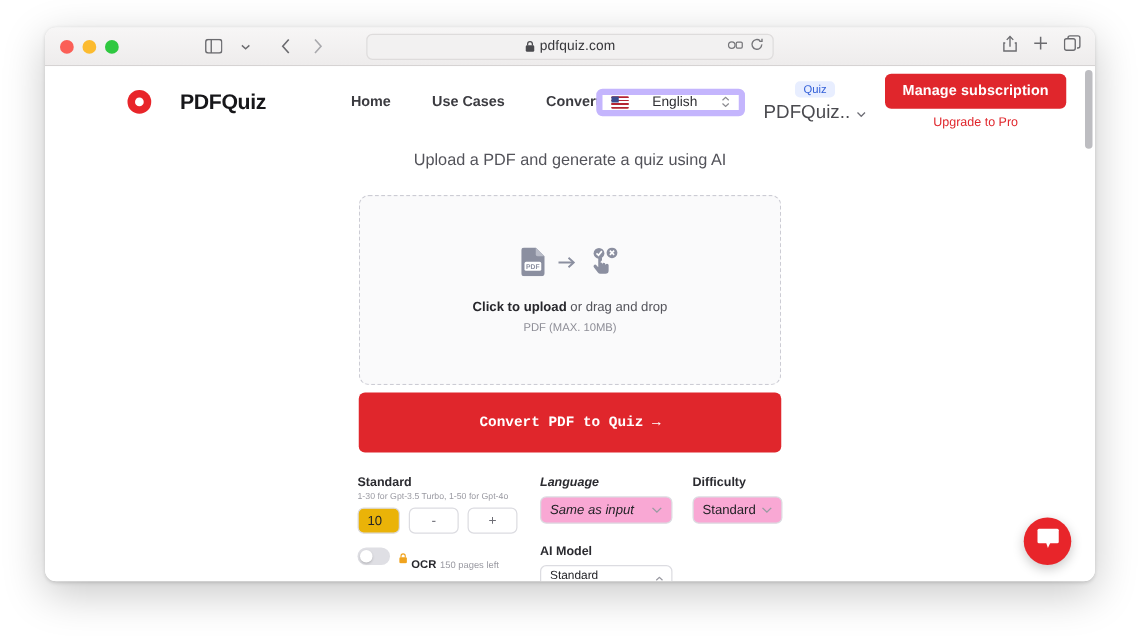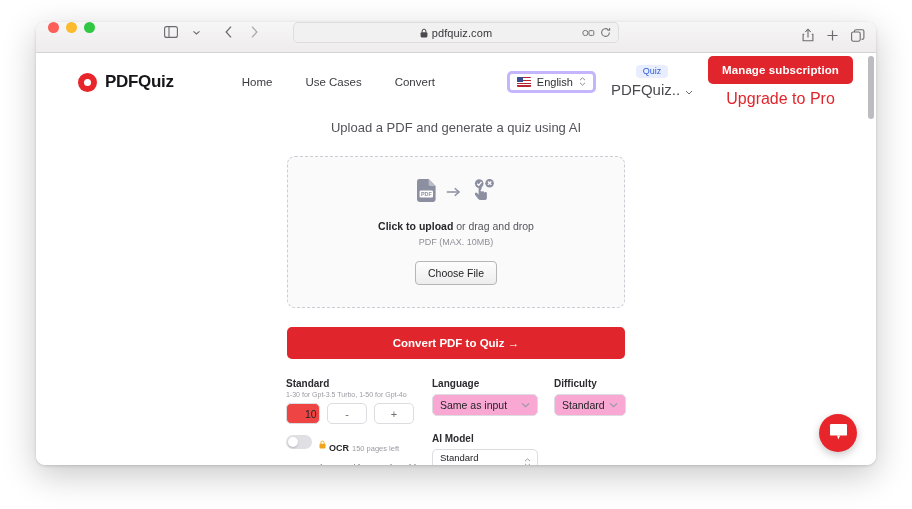--- a/index.html
+++ b/index.html
@@ -21,21 +21,21 @@
     overflow: hidden;
   }
 
   
   .titlebar {
     position: relative;
     height: 31px;
     background: linear-gradient(#f7f6f6, #eeecec);
     border-bottom: 1px solid #d6d3d3;
     display: flex;
-    align-items: flex-start;
+    align-items: center;
     gap: 48px;
   }
   .traffic { display: flex; gap: 7px; margin-left: 12px; }
   .dot { width: 11px; height: 11px; border-radius: 50%; }
   .dot.red { background: #fb5f57; }
   .dot.yellow { background: #fcbb2f; }
   .dot.green { background: #2fc840; }
 
   .tb-icons { display: flex; align-items: center; gap: 3px; margin-left: 17px; }
   .tb-btn {
@@ -78,53 +78,53 @@
 
   
   .site-header {
     position: relative;
     height: 57px;
     display: flex;
     align-items: center;
     padding: 0 0 0 0;
   }
   .brand {
-    display: flex; align-items: flex-end; gap: 8px;
-    margin-left: 42px;
+    display: flex; align-items: center; gap: 23px;
+    margin-left: 66px;
   }
   .brand-mark {
     width: 19px; height: 19px; border-radius: 50%;
     background: #e8252a;
     display: flex; align-items: center; justify-content: center;
   }
   .brand-mark i {
     width: 7px; height: 7px; border-radius: 50%;
     background: #ffffff; display: block;
   }
   .brand-name {
     font-size: 17px; font-weight: bold; color: #17171a; letter-spacing: -.3px;
   }
 
   .nav {
     display: flex; align-items: center; gap: 33px;
     margin-left: 68px;
   }
   .nav a {
-    font-size: 11.5px; color: #3b3b40; text-decoration: none; font-weight: 400;
+    font-size: 11.5px; color: #3b3b40; text-decoration: none; font-weight: 700;
   }
 
   .header-right {
     position: absolute; right: 23px; top: 0;
     height: 100%;
     display: flex; align-items: center; gap: 15px;
   }
   .lang-select {
-    display: flex; align-items: center; gap: 6px;
+    display: flex; align-items: center; gap: 19px;
     height: 22px; padding: 0 7px;
-    border: 3px solid #c4b5fd; border-radius: 5px;
+    border: 5px solid #c4b5fd; border-radius: 5px;
     background: #fff;
   }
   .flag {
     width: 14px; height: 10px; border-radius: 1px;
     background:
       linear-gradient(#b52532 0 14%, #fff 14% 28%, #b52532 28% 42%, #fff 42% 56%,
                       #b52532 56% 70%, #fff 70% 84%, #b52532 84% 100%);
     position: relative; overflow: hidden;
   }
   .flag::before {
@@ -143,21 +143,21 @@
   .acct-name { font-size: 15px; color: #4a4a4f; }
 
   .cta-col { display: flex; flex-direction: column; align-items: center; gap: 6px; }
   .btn-manage {
     background: #e0262c; color: #fff;
     font-size: 11.5px; font-weight: bold;
     padding: 8px 14px; border: none; border-radius: 5px;
     cursor: pointer; letter-spacing: .1px;
   }
   .upgrade-link {
-    font-size: 16px; color: #e0262c; text-decoration: none; font-weight: 500;
+    font-size: 10px; color: #e0262c; text-decoration: none; font-weight: 500;
   }
 
   
   .main { padding-top: 10px; }
   .hero-title {
     text-align: center; font-size: 13px; color: #53535a; font-weight: 400;
   }
 
   .dropzone {
     margin: 21px auto 0;
@@ -178,51 +178,51 @@
     font-size: 10.5px; color: #1f1f23;
     background: linear-gradient(#fdfdfd, #ededed);
     border: 1px solid #b6b6b8;
     border-radius: 4px;
     padding: 5px 12px;
     cursor: pointer;
   }
 
   .btn-convert {
     display: block;
-    margin: 19px auto 0;
-    width: 338px; height: 32px;
+    margin: 6px auto 0;
+    width: 338px; height: 48px;
     background: #e0262c; color: #fff;
     border: none; border-radius: 5px;
     font-size: 11.5px; font-weight: bold;
-    font-family: Liberation Sans, sans-serif;
+    font-family: Liberation Mono, monospace;
     cursor: pointer;
   }
 
   
   .options {
     margin: 19px auto 0;
     width: 340px;
     position: relative;
     display: flex;
     gap: 0;
   }
   .col-questions { width: 146px; }
-  .col-language { width: 122px; }
+  .col-language { width: 122px; font-style: italic; }
   .col-difficulty { width: 72px; }
 
   .opt-label { font-size: 10px; color: #2b2b30; font-weight: bold; }
   .opt-sub { font-size: 7px; color: #9a9aa2; margin-top: 2px; }
 
   .qty-row { display: flex; gap: 7px; margin-top: 5px; }
   .qty-box {
     width: 34px; height: 21px;
     border: 1px solid #dcdce1; border-radius: 5px;
-    background: #ef4444;
+    background: #eab308;
     font-size: 10.5px; color: #232327;
-    display: flex; align-items: center; padding-left: 18px;
+    display: flex; align-items: center; padding-left: 7px;
   }
   .qty-btn {
     width: 40px; height: 21px;
     border: 1px solid #dcdce1; border-radius: 5px;
     background: #fff; color: #6d6d75;
     font-size: 11px; cursor: pointer;
     display: flex; align-items: center; justify-content: center;
     font-family: "Liberation Sans", sans-serif;
   }
 
@@ -460,21 +460,20 @@
               <line x1="20.3" y1="2.5" x2="16.9" y2="5.9" stroke="#ffffff" stroke-width="1.3"></line>
               <path d="M10.6 10.1V8.6a1.5 1.5 0 0 0-3 0v7.1l-1.5-1.6a1.3 1.3 0 0 0-1.9 1.8l3.1 4.1a2.6 2.6 0 0 0 2 1h4a2.6 2.6 0 0 0 2.6-2.6v-4.2a1.3 1.3 0 0 0-2.6 0v-.6a1.3 1.3 0 0 0-2.6 0v-.6a1.3 1.3 0 0 0-2.6 0" fill="#8b8fa0"></path>
             </svg>
           </span>
         </div>
 
         <div class="dz-sub">
           <b>Click to upload</b><span> or drag and drop</span>
         </div>
         <div class="dz-hint">PDF (MAX. 10MB)</div>
-        <button class="choose-file">Choose File</button>
       </div>
 
       <button class="btn-convert">Convert PDF to Quiz →</button>
 
       <div class="options">
         <div class="col-questions">
           <div class="opt-label">Standard</div>
           <div class="opt-sub">1-30 for Gpt-3.5 Turbo, 1-50 for Gpt-4o</div>
           <div class="qty-row">
             <div class="qty-box">10</div>

